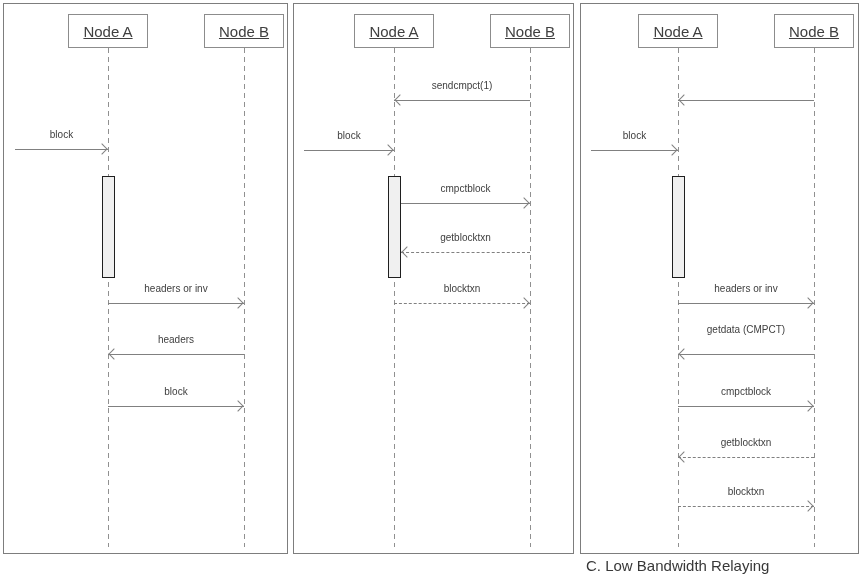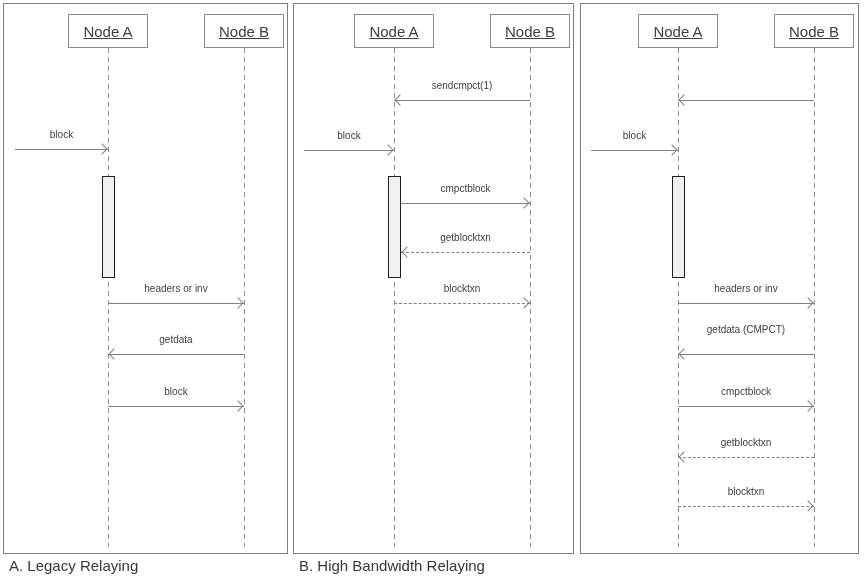--- a/index.html
+++ b/index.html
@@ -97,28 +97,27 @@
       <div class="node-box" style="left: 200px; top: 10px; width: 80px; height: 34px;">
         <div class="node-label">Node B</div>
       </div>
       <div class="activation" style="left: 97.5px; top: 172px; height: 102px;"></div>
       <div class="msg-label" style="left: 11px; width: 93px; top: 121px;">block</div>
       <div class="msg-line" style="left: 11px; width: 93px; top: 145px;"></div>
       <div class="arrow-head right" style="left: 94.3px; top: 141px;"></div>
       <div class="msg-label" style="left: 104px; width: 136px; top: 275px;">headers or inv</div>
       <div class="msg-line" style="left: 104px; width: 136px; top: 299px;"></div>
       <div class="arrow-head right" style="left: 230.3px; top: 295px;"></div>
-      <div class="msg-label" style="left: 104px; width: 136px; top: 326px;">getdata</div>
+      <div class="msg-label" style="left: 104px; width: 136px; top: 326px;">headers</div>
       <div class="msg-line" style="left: 104px; width: 136px; top: 350px;"></div>
       <div class="arrow-head left" style="left: 105.7px; top: 346px;"></div>
       <div class="msg-label" style="left: 104px; width: 136px; top: 378px;">block</div>
       <div class="msg-line" style="left: 104px; width: 136px; top: 402px;"></div>
       <div class="arrow-head right" style="left: 230.3px; top: 398px;"></div>
     </div>
-    <div class="caption" style="left: 9px; top: 557px;">A. Legacy Relaying</div>
     <div class="panel" style="left: 293px; top: 3px; width: 281px; height: 551px;">
       <div class="lifeline" style="left: 99.5px; top: 44px; height: 499px;"></div>
       <div class="lifeline" style="left: 235.5px; top: 44px; height: 499px;"></div>
       <div class="node-box" style="left: 60px; top: 10px; width: 80px; height: 34px;">
         <div class="node-label">Node A</div>
       </div>
       <div class="node-box" style="left: 196px; top: 10px; width: 80px; height: 34px;">
         <div class="node-label">Node B</div>
       </div>
       <div class="activation" style="left: 93.5px; top: 172px; height: 102px;"></div>
@@ -131,21 +130,20 @@
       <div class="msg-label" style="left: 107px; width: 129px; top: 175px;">cmpctblock</div>
       <div class="msg-line" style="left: 107px; width: 129px; top: 199px;"></div>
       <div class="arrow-head right" style="left: 226.3px; top: 195px;"></div>
       <div class="msg-label" style="left: 107px; width: 129px; top: 224px;">getblocktxn</div>
       <div class="msg-line dashed" style="left: 107px; width: 129px; top: 248px;"></div>
       <div class="arrow-head left" style="left: 108.7px; top: 244px;"></div>
       <div class="msg-label" style="left: 100px; width: 136px; top: 275px;">blocktxn</div>
       <div class="msg-line dashed" style="left: 100px; width: 136px; top: 299px;"></div>
       <div class="arrow-head right" style="left: 226.3px; top: 295px;"></div>
     </div>
-    <div class="caption" style="left: 299px; top: 557px;">B. High Bandwidth Relaying</div>
     <div class="panel" style="left: 580px; top: 3px; width: 279px; height: 551px;">
       <div class="lifeline" style="left: 96.5px; top: 44px; height: 499px;"></div>
       <div class="lifeline" style="left: 232.5px; top: 44px; height: 499px;"></div>
       <div class="node-box" style="left: 57px; top: 10px; width: 80px; height: 34px;">
         <div class="node-label">Node A</div>
       </div>
       <div class="node-box" style="left: 193px; top: 10px; width: 80px; height: 34px;">
         <div class="node-label">Node B</div>
       </div>
       <div class="activation" style="left: 90.5px; top: 172px; height: 102px;"></div>
@@ -163,13 +161,14 @@
       <div class="msg-label" style="left: 97px; width: 136px; top: 378px;">cmpctblock</div>
       <div class="msg-line" style="left: 97px; width: 136px; top: 402px;"></div>
       <div class="arrow-head right" style="left: 223.3px; top: 398px;"></div>
       <div class="msg-label" style="left: 97px; width: 136px; top: 429px;">getblocktxn</div>
       <div class="msg-line dashed" style="left: 97px; width: 136px; top: 453px;"></div>
       <div class="arrow-head left" style="left: 98.7px; top: 449px;"></div>
       <div class="msg-label" style="left: 97px; width: 136px; top: 478px;">blocktxn</div>
       <div class="msg-line dashed" style="left: 97px; width: 136px; top: 502px;"></div>
       <div class="arrow-head right" style="left: 223.3px; top: 498px;"></div>
     </div>
+    <div class="caption" style="left: 586px; top: 557px;">C. Low Bandwidth Relaying</div>
   </div>
 
 </body></html>

